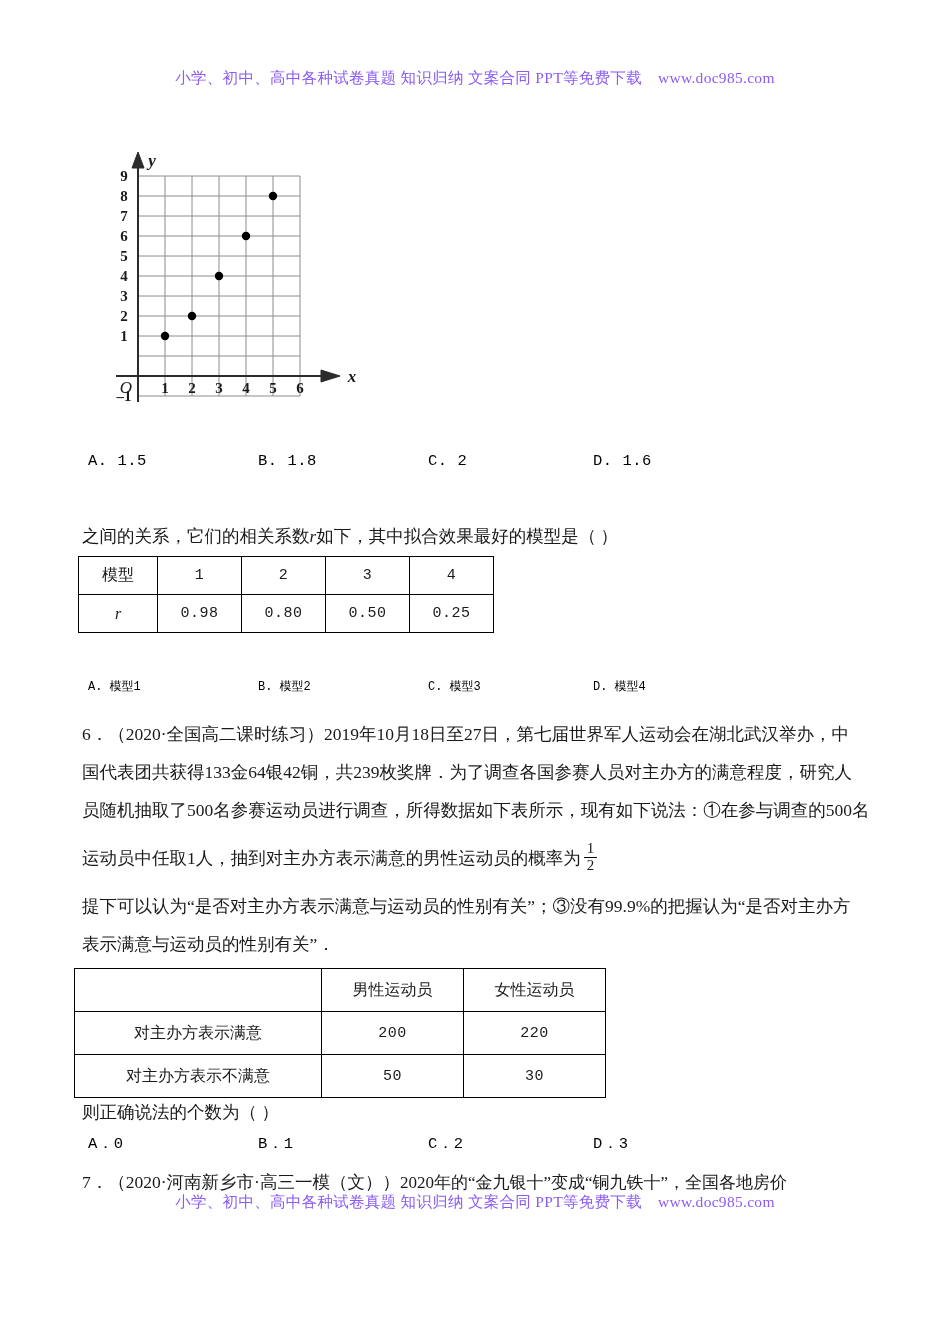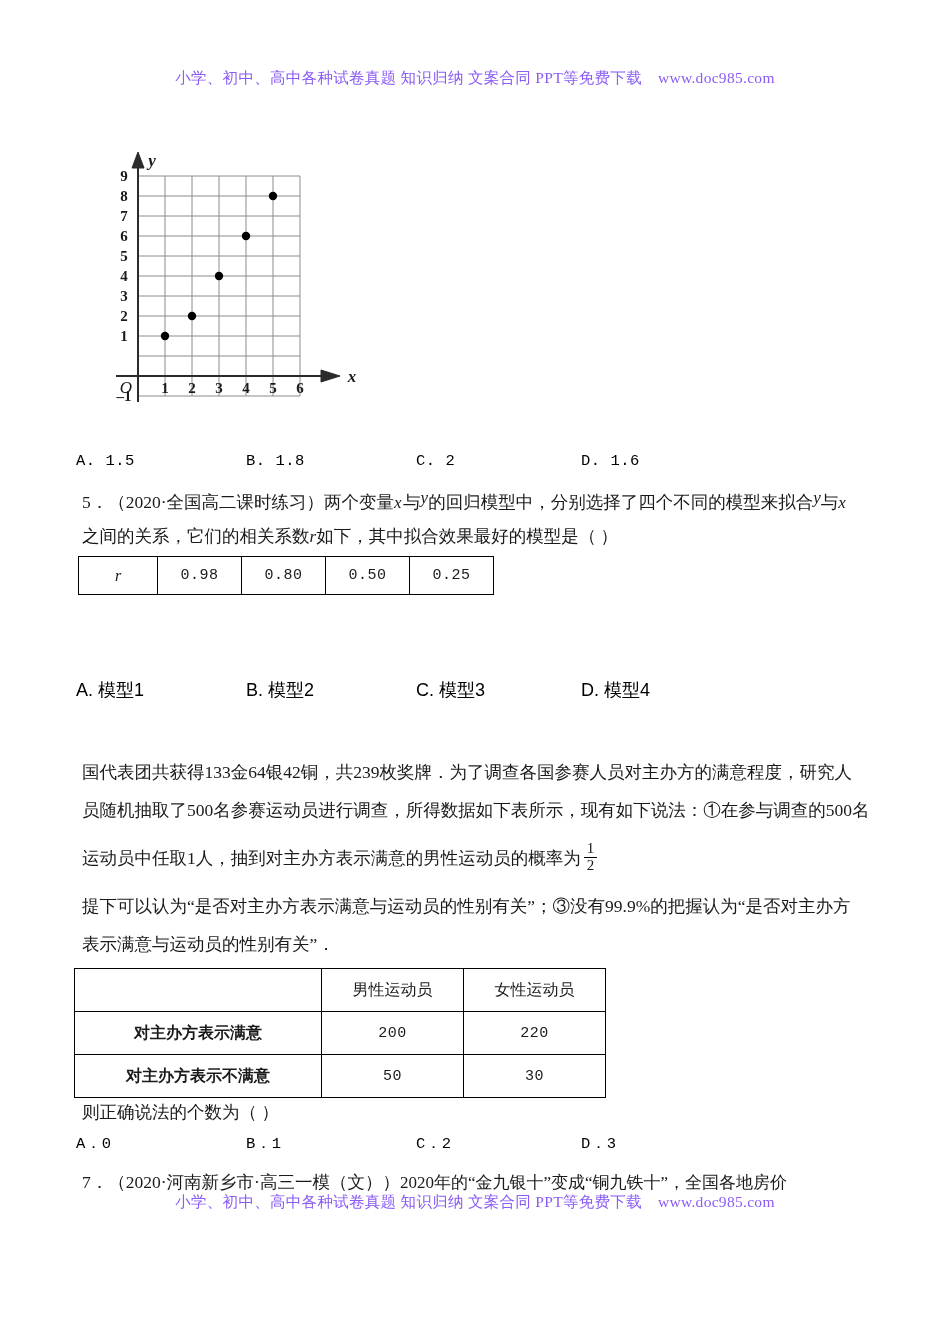--- a/index.html
+++ b/index.html
@@ -55,35 +55,35 @@
     font-family: "Liberation Serif", serif;
     font-style: italic;
     font-size: 17px;
     position: relative;
     top: -5px;
   }
 
   
   .optrow {
     position: absolute;
-    left: 76px;
+    left: 88px;
     width: 800px;
     height: 22px;
     font-size: 17px;
   }
   .optrow .opt {
     position: absolute;
     white-space: nowrap;
     font-family: "Liberation Mono", "DejaVu Sans Mono", monospace;
     font-size: 15.5px;
     letter-spacing: 0.5px;
   }
   .optrow .opt.cn {
-    font-family: Liberation Sans, sans-serif;
-    font-size: 18px;
+    font-family: Liberation Mono, monospace;
+    font-size: 12px;
     letter-spacing: 0;
   }
   .o1 { left: 0px; }
   .o2 { left: 170px; }
   .o3 { left: 340px; }
   .o4 { left: 505px; }
 
   
   .frac {
     display: inline-block;
@@ -120,21 +120,21 @@
 
   
   #table-models { left: 78px; top: 556px; }
   #table-models td { height: 37px; }
   #table-models td.c0 { width: 78px; }
   #table-models td.cx { width: 83px; }
 
   
   #table-satisfaction { left: 74px; top: 968px; }
   #table-satisfaction td { height: 42px; }
-  #table-satisfaction td.c0 { width: 246px; font-weight: bold; }
+  #table-satisfaction td.c0 { width: 246px; }
   #table-satisfaction td.cx { width: 141px; }
 
   
   #figure-scatter {
     position: absolute;
     left: 108px;
     top: 152px;
   }
 
   
@@ -223,47 +223,54 @@
     </svg>
   </div>
 
   <div class="optrow" style="top:452px;">
     <span class="opt o1">A. 1.5</span>
     <span class="opt o2">B. 1.8</span>
     <span class="opt o3">C. 2</span>
     <span class="opt o4">D. 1.6</span>
   </div>
 
-  <div class="qbody" style="left:82px; top:490px;">
-    <span>5．</span><span>（2020·全国高二课时练习）</span><span>两个变量</span><span class="mi">x</span> <span>与</span><span class="mi-sup">y</span><span>的回归模型中，分别选择了四个不同的模型来拟合</span><span class="mi-sup">y</span><span>与</span><span class="mi">x</span>
-  </div>
 
   <div class="qbody" style="left:82px; top:524px;">
     <span>之间的关系，它们的相关系数</span><span class="mi">r</span><span>如下，其中拟合效果最好的模型是（    ）</span>
   </div>
 
   <table class="doc" id="table-models">
     <tbody>
+      <tr>
+        <td class="c0">模型</td>
+        <td class="cx num">1</td>
+        <td class="cx num">2</td>
+        <td class="cx num">3</td>
+        <td class="cx num">4</td>
+      </tr>
       <tr>
         <td class="c0" style="font-style:italic;">r</td>
         <td class="cx num">0.98</td>
         <td class="cx num">0.80</td>
         <td class="cx num">0.50</td>
         <td class="cx num">0.25</td>
       </tr>
     </tbody>
   </table>
 
   <div class="optrow" style="top:678px;">
     <span class="opt cn o1">A. 模型1</span>
     <span class="opt cn o2">B. 模型2</span>
     <span class="opt cn o3">C. 模型3</span>
     <span class="opt cn o4">D. 模型4</span>
   </div>
 
+  <div class="qbody" style="left:82px; top:722px;">
+    <span>6．</span><span>（2020·全国高二课时练习）</span><span>2019年10月18日至27日，第七届世界军人运动会在湖北武汉举办，中</span>
+  </div>
 
   <div class="qbody" style="left:82px; top:760px;">国代表团共获得133金64银42铜，共239枚奖牌．为了调查各国参赛人员对主办方的满意程度，研究人</div>
 
   <div class="qbody" style="left:82px; top:798px;">员随机抽取了500名参赛运动员进行调查，所得数据如下表所示，现有如下说法：①在参与调查的500名</div>
 
   <div class="qbody" style="left:82px; top:843px;">
     <span>运动员中任取1人，抽到对主办方表示满意的男性运动员的概率为</span><span class="frac"><span class="num">1</span><span class="den">2</span></span>
   </div>
 
   <div class="qbody" style="left:82px; top:894px;">提下可以认为“是否对主办方表示满意与运动员的性别有关”；③没有99.9%的把握认为“是否对主办方</div>

